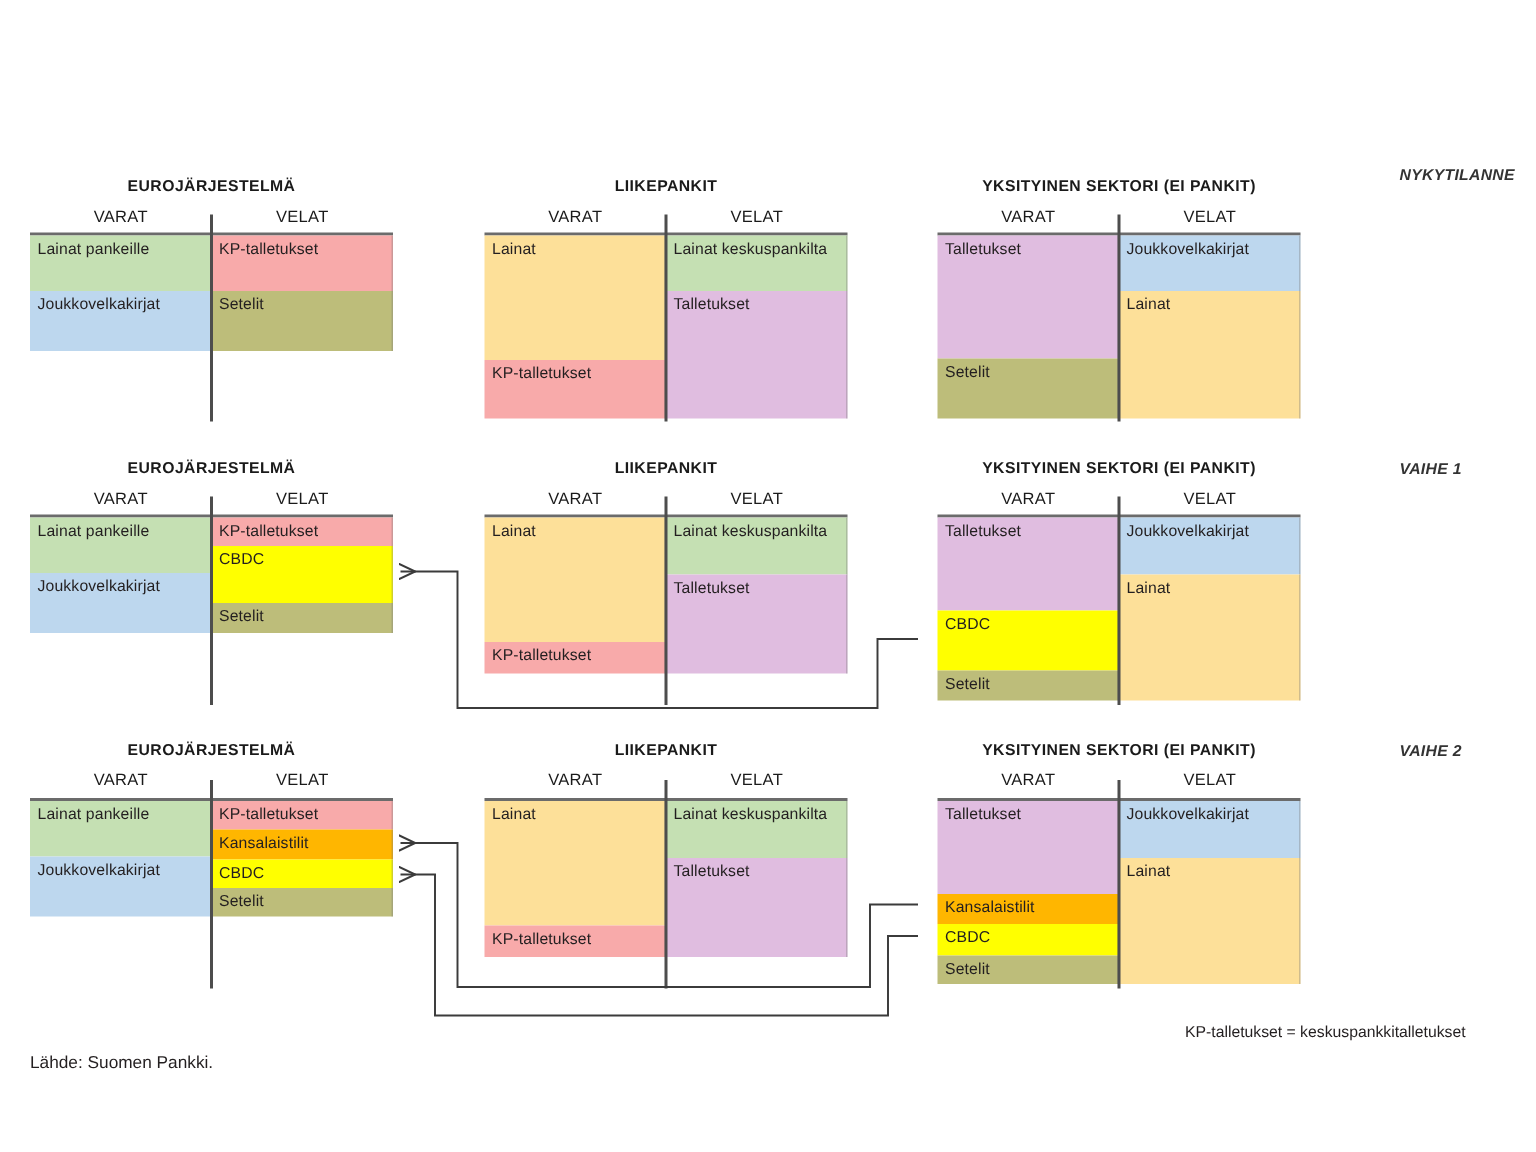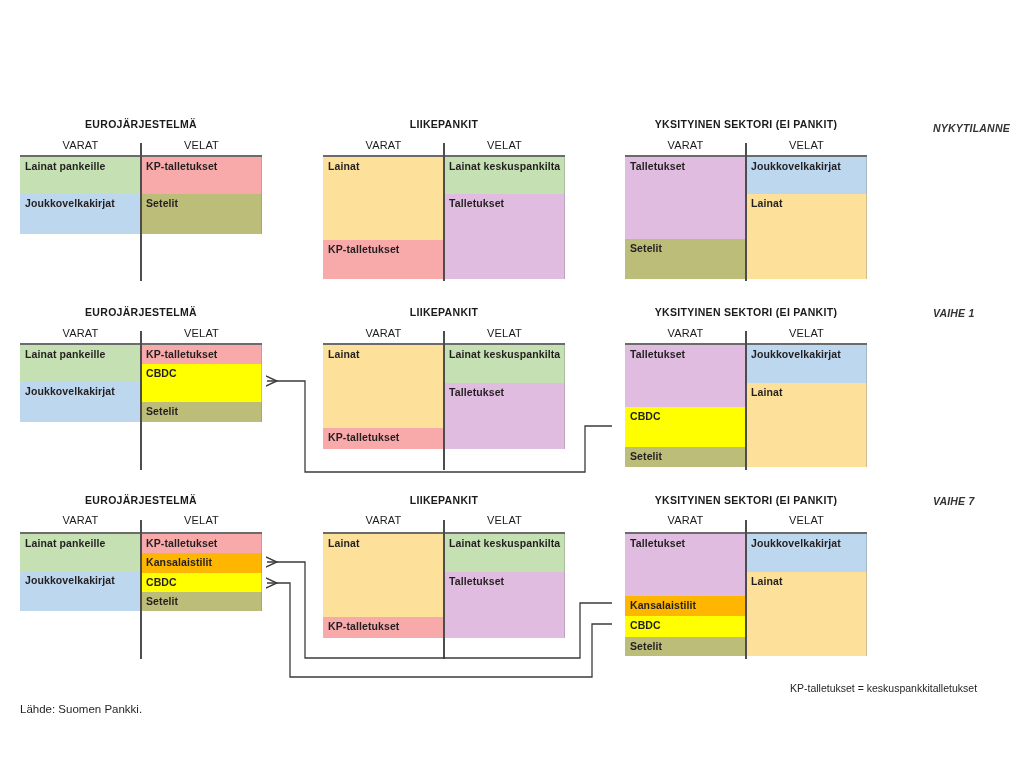--- a/index.html
+++ b/index.html
@@ -25,21 +25,21 @@
   .col-label{
     position:absolute;font-size:11px;text-align:center;color:#1a1a1a;
     white-space:nowrap;letter-spacing:0.2px;
   }
   .stage-label{
     position:absolute;font-size:10.5px;font-style:italic;font-weight:600;
     letter-spacing:0.2px;color:#333;white-space:nowrap;
   }
 
   
-  .bs{position:absolute;font-weight:bold;}
+  .bs{position:absolute;}
   .bs .topline{
     position:absolute;left:0;top:0;height:1.6px;background:#6b6b6b;
   }
   .bs .midline{
     position:absolute;width:1.4px;background:#4d4d4d;
   }
   .seg{
     position:absolute;box-sizing:border-box;
     border-right:1px solid rgba(120,120,120,0.35);
   }
@@ -61,21 +61,21 @@
 </style>
 </head>
 <body>
 
 <div class="page">
 
 
   <div class="sector-title" style="left:20px;top:118px;width:242px;">EUROJÄRJESTELMÄ</div>
   <div class="sector-title" style="left:323px;top:118px;width:242px;">LIIKEPANKIT</div>
   <div class="sector-title" style="left:625px;top:118px;width:242px;">YKSITYINEN  SEKTORI (EI PANKIT)</div>
-  <div class="stage-label" style="left:933px;top:122px;text-align:right;">NYKYTILANNE</div>
+  <div class="stage-label" style="left:933px;top:111px;text-align:right;">NYKYTILANNE</div>
 
   <div class="col-label" style="left:20px;top:139px;width:121px;">VARAT</div>
   <div class="col-label" style="left:141px;top:139px;width:121px;">VELAT</div>
   <div class="col-label" style="left:323px;top:139px;width:121px;">VARAT</div>
   <div class="col-label" style="left:444px;top:139px;width:121px;">VELAT</div>
   <div class="col-label" style="left:625px;top:139px;width:121px;">VARAT</div>
   <div class="col-label" style="left:746px;top:139px;width:121px;">VELAT</div>
 
   <div class="bs" id="bs-r1-cb" style="left: 20px; top: 155px; width: 242px; height: 79px;">
       <div class="topline" style="width: 242px;"></div>
@@ -189,21 +189,21 @@
       </div>
       <div class="seg" style="left: 121px; top: 40px; width: 121px; height: 84px; background: rgb(253, 224, 153);">
         <span>Lainat</span>
       </div>
       <div class="midline" style="left: 120.3px; top: -12px; height: 139px;"></div>
     </div>
 
   <div class="sector-title" style="left:20px;top:494px;width:242px;">EUROJÄRJESTELMÄ</div>
   <div class="sector-title" style="left:323px;top:494px;width:242px;">LIIKEPANKIT</div>
   <div class="sector-title" style="left:625px;top:494px;width:242px;">YKSITYINEN  SEKTORI (EI PANKIT)</div>
-  <div class="stage-label" style="left:933px;top:495px;">VAIHE 7</div>
+  <div class="stage-label" style="left:933px;top:495px;">VAIHE 2</div>
 
   <div class="col-label" style="left:20px;top:514px;width:121px;">VARAT</div>
   <div class="col-label" style="left:141px;top:514px;width:121px;">VELAT</div>
   <div class="col-label" style="left:323px;top:514px;width:121px;">VARAT</div>
   <div class="col-label" style="left:444px;top:514px;width:121px;">VELAT</div>
   <div class="col-label" style="left:625px;top:514px;width:121px;">VARAT</div>
   <div class="col-label" style="left:746px;top:514px;width:121px;">VELAT</div>
 
   <div class="bs" id="bs-r3-cb" style="left: 20px; top: 532px; width: 242px; height: 79px;">
       <div class="topline" style="width: 242px;"></div>

